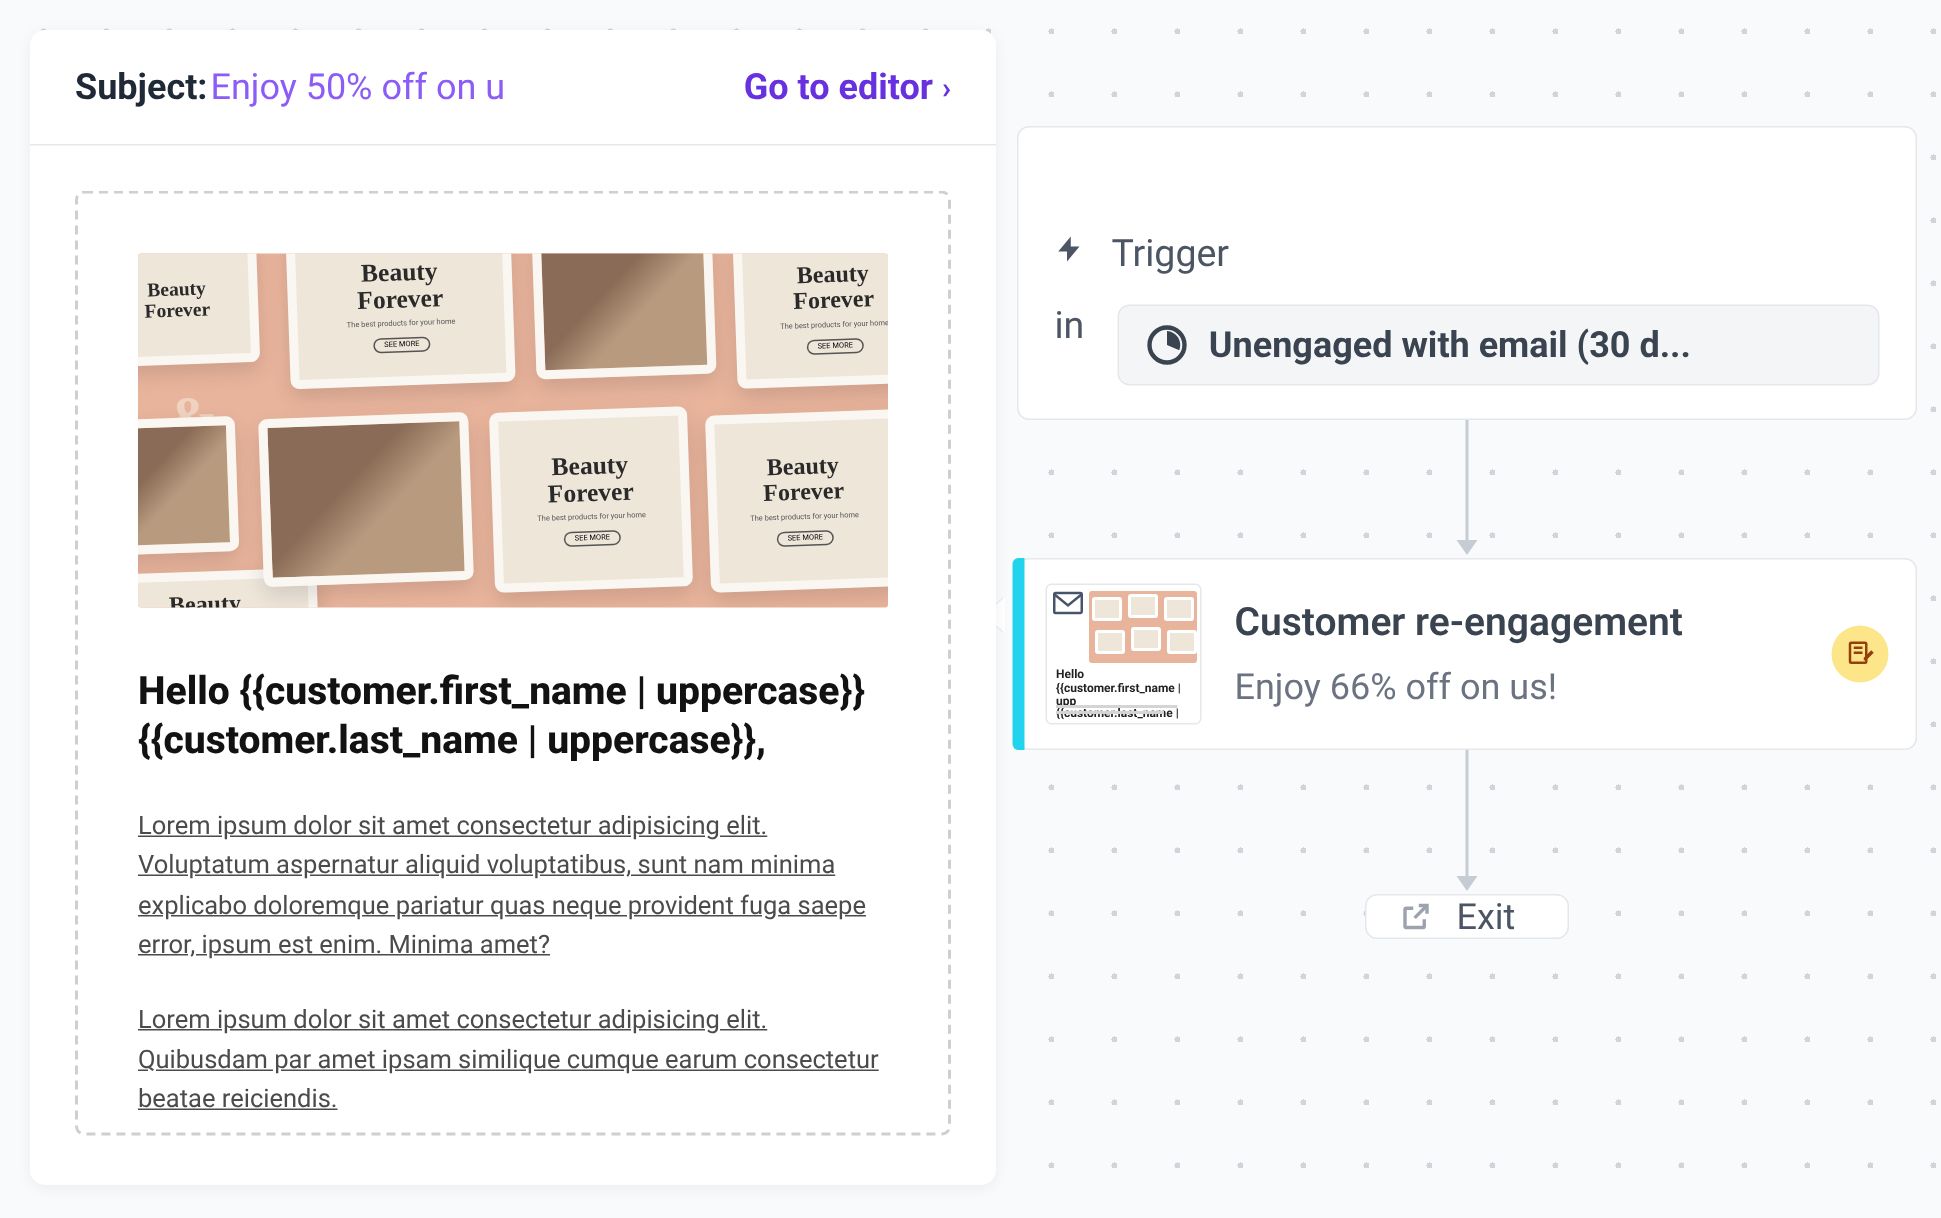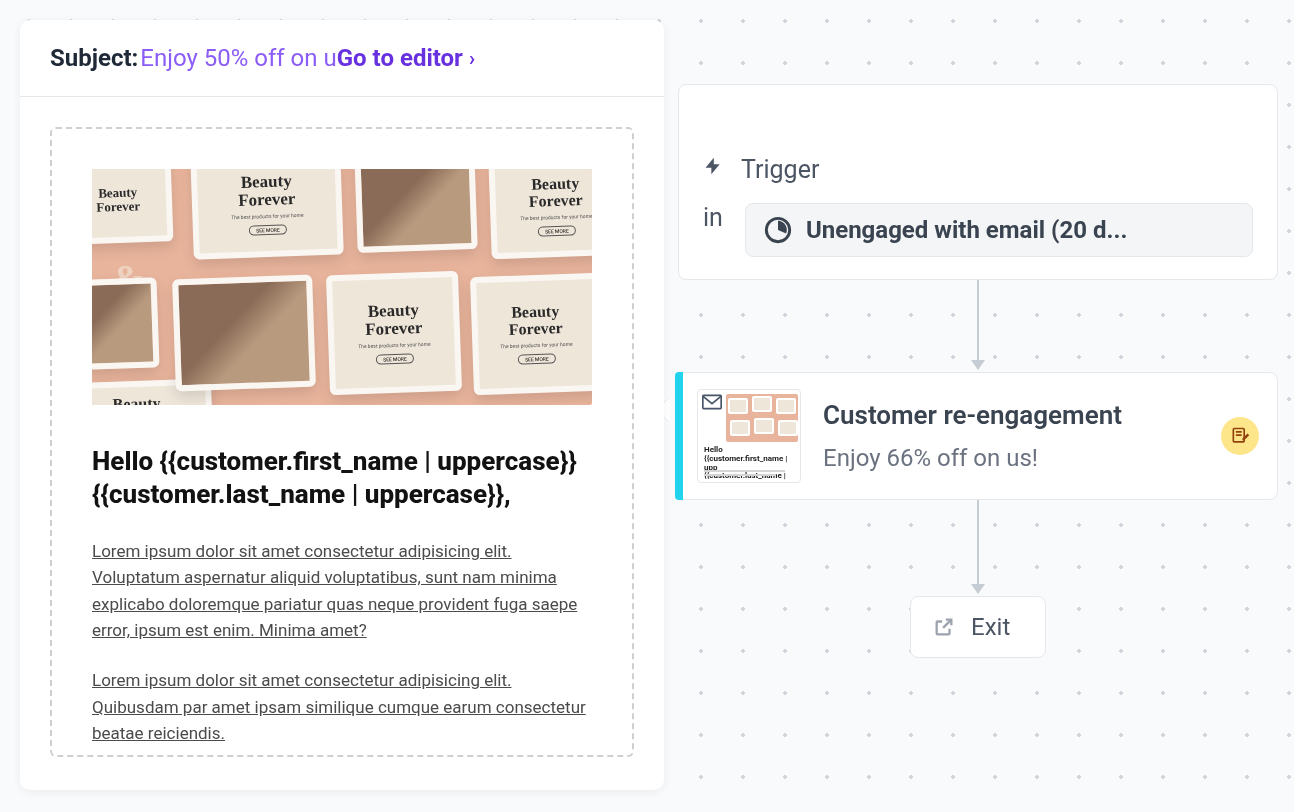--- a/index.html
+++ b/index.html
@@ -29,20 +29,21 @@
   width: 644px;
   height: 770px;
   background: #ffffff;
   border-radius: 10px;
   box-shadow: 0 2px 10px rgba(0,0,0,0.06);
   overflow: hidden;
 }
 .preview-header {
   display: flex;
   align-items: center;
+  justify-content: space-between;
   padding: 24px 30px;
   border-bottom: 1px solid #e5e7eb;
 }
 .subject-area {
   display: flex;
   align-items: baseline;
   font-size: 24px;
   font-weight: 700;
   color: #1f2937;
   max-width: 390px;
@@ -299,21 +300,21 @@
   border-bottom: 12px solid transparent;
   border-right: 14px solid #ffffff;
   filter: drop-shadow(-1px 0 0 #e5e7eb);
 }
 
 .exit-card {
   width: 136px;
   background: #ffffff;
   border: 1px solid #e5e7eb;
   border-radius: 8px;
-  padding: 16px 22px;
+  padding: 0 22px;
   display: flex;
   align-items: center;
   gap: 16px;
   font-size: 24px;
   color: #4b5563;
   margin: 0 auto;
 }
 .exit-card svg { color: #9ca3af; }
 </style>
 </head>
@@ -332,21 +333,21 @@
       </span>
       <span>Trigger</span>
     </div>
     <div class="trigger-row">
       <span class="in-label">in</span>
       <div class="segment-chip">
         <svg width="28" height="28" viewBox="0 0 24 24">
           <circle cx="12" cy="12" r="10" fill="none" stroke="#3a4350" stroke-width="2.5"></circle>
           <path d="M12 12 L12 4 A8 8 0 0 1 19 15 Z" fill="#3a4350"></path>
         </svg>
-        <span>Unengaged with email (20 d...</span>
+        <span>Unengaged with email (30 d...</span>
       </div>
     </div>
   </div>
 
   <div class="connector" style="height:92px;">
     <div class="line" style="top:0;height:82px;"></div>
     <div class="arrow" style="top:80px;"></div>
   </div>
 
   <div class="email-node">

